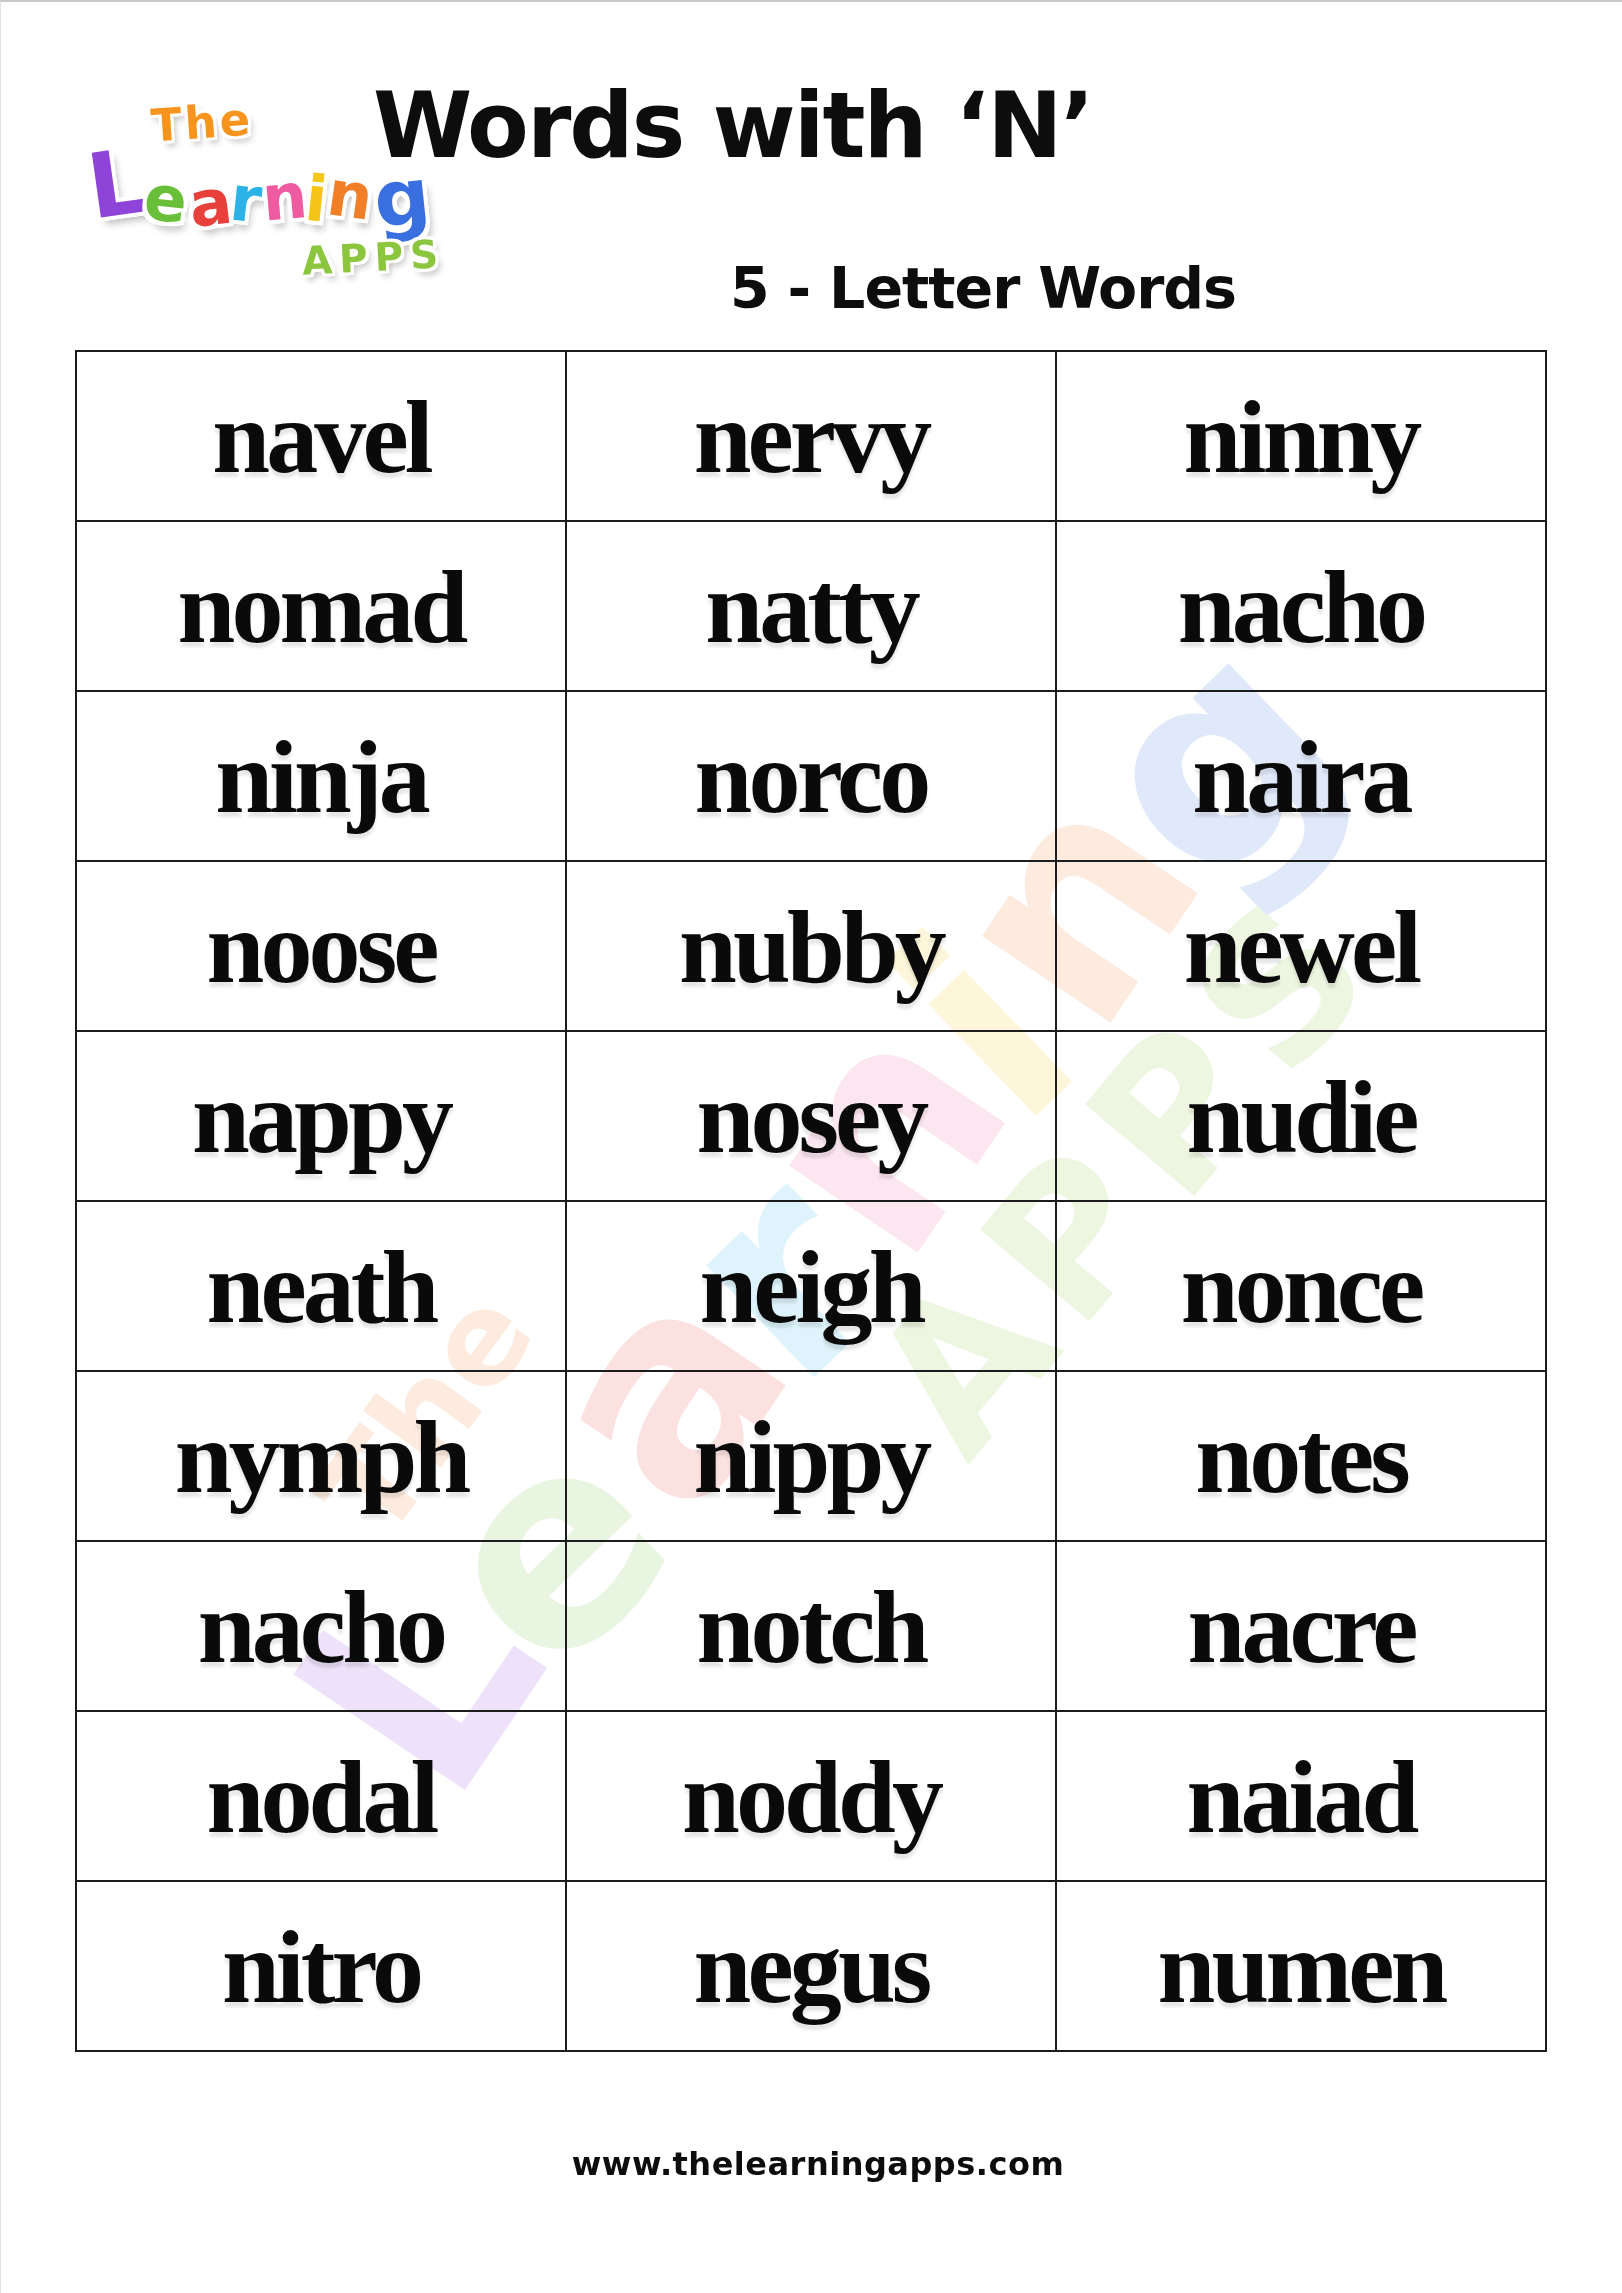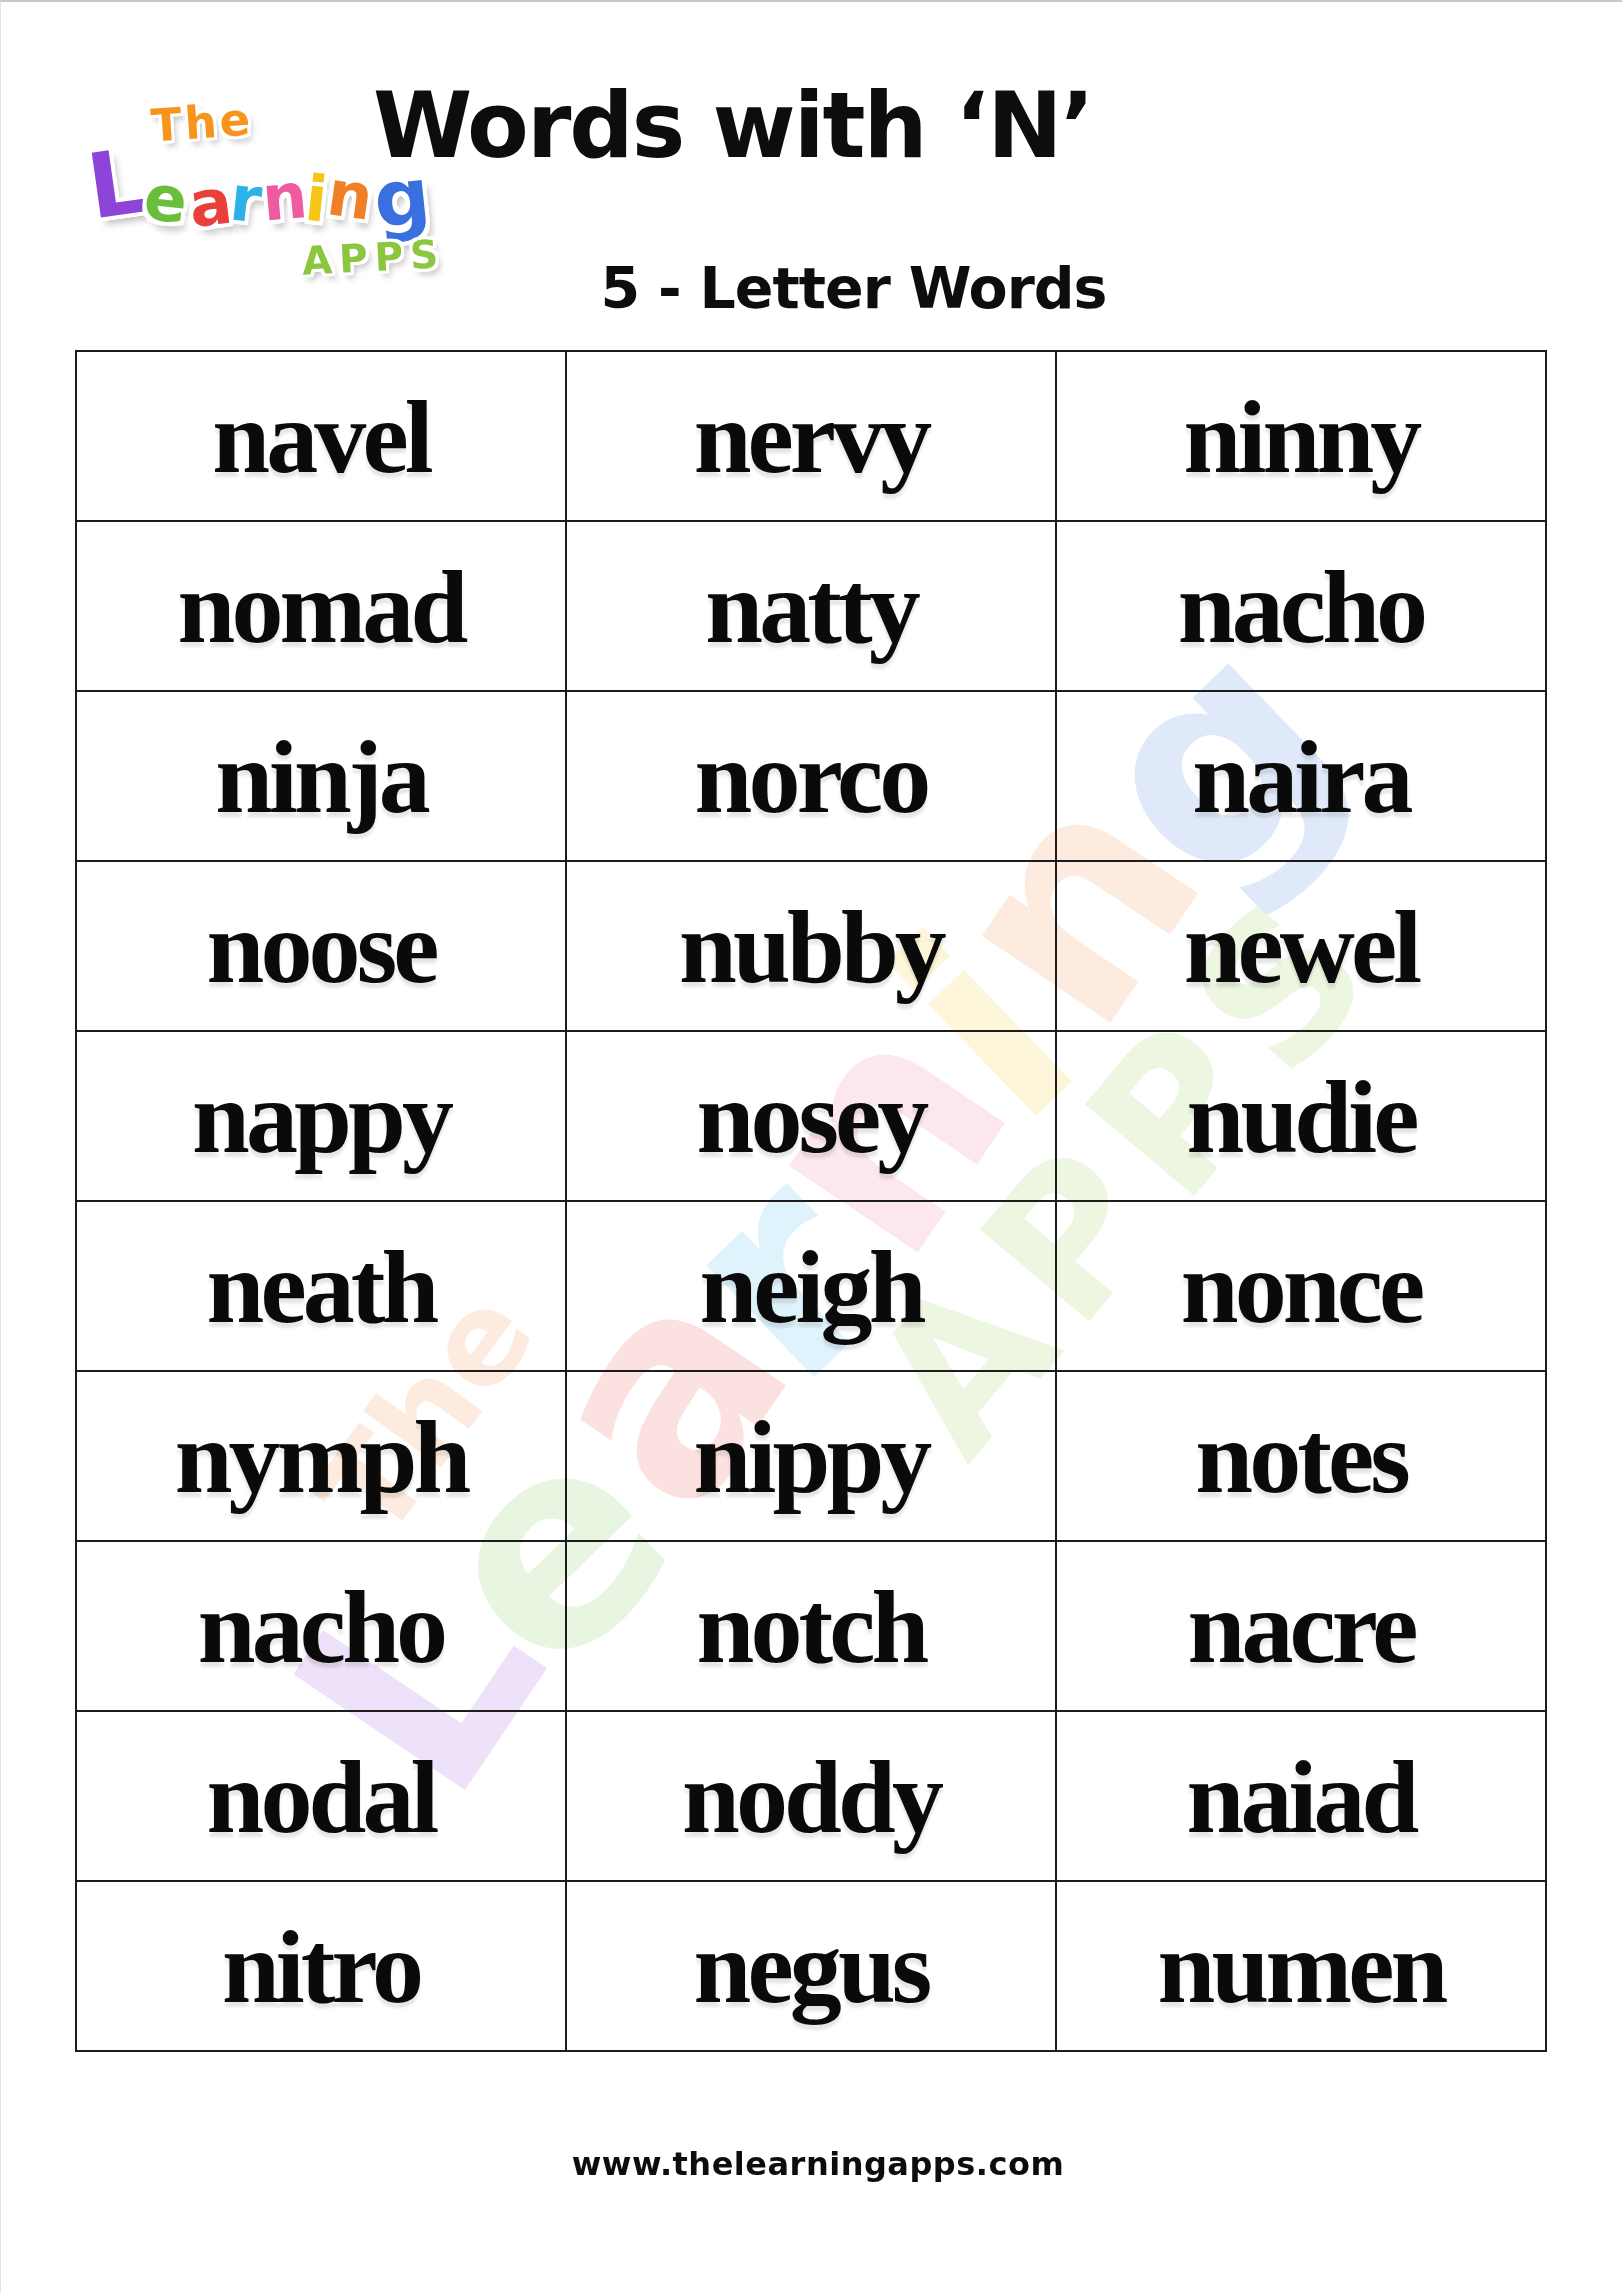--- a/index.html
+++ b/index.html
@@ -49,21 +49,21 @@
   }
 
   
   .title{
     position:absolute;left:372px;top:74px;width:804px;z-index:3;
     text-align:left;font-size:90px;font-weight:bold;letter-spacing:-2px;
     color:#0d0d0d;line-height:1.1;
   }
   .subtitle{
     position:absolute;left:470px;top:253px;width:765px;z-index:3;
-    text-align:center;font-size:57px;font-weight:bold;letter-spacing:-1px;
+    text-align:right;font-size:57px;font-weight:bold;letter-spacing:-1px;
     color:#0d0d0d;
   }
 
   
   .watermark{
     position:absolute;left:-98px;top:294px;width:1862px;height:1862px;
     display:flex;align-items:center;justify-content:center;
     opacity:0.15;z-index:1;pointer-events:none;
   }
   .wm-inner{transform:rotate(-50deg);text-align:left;}

